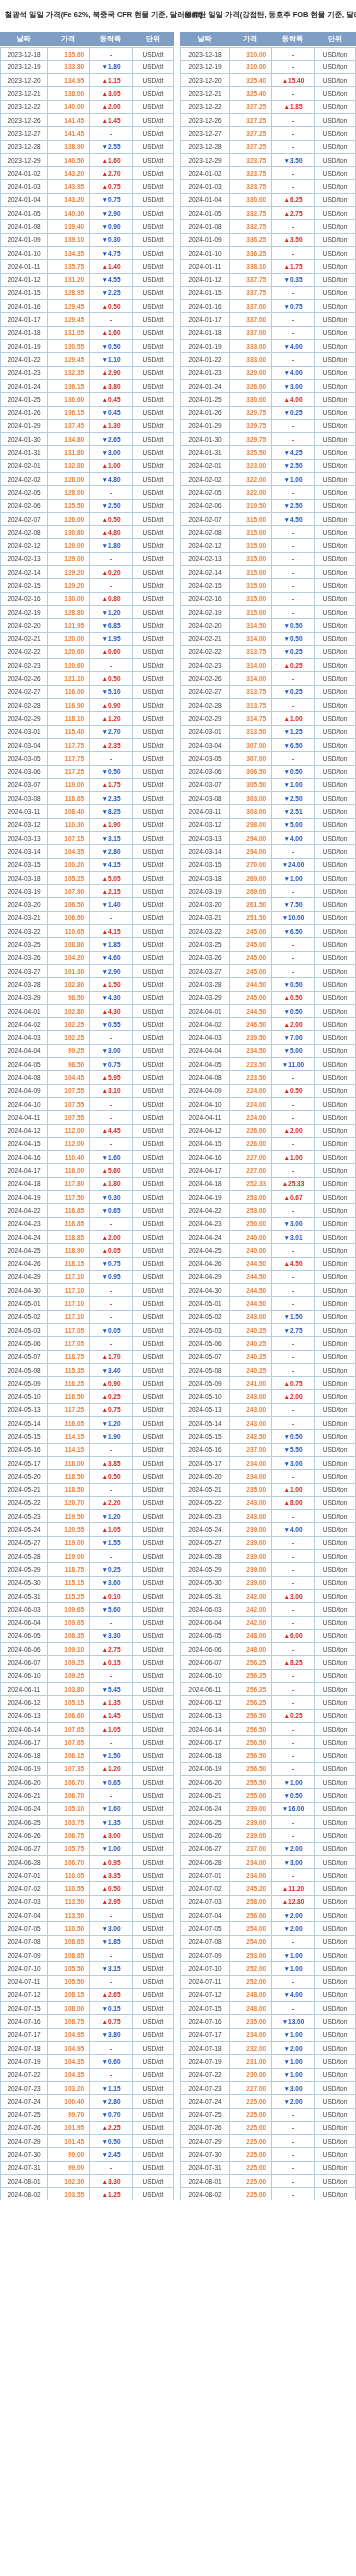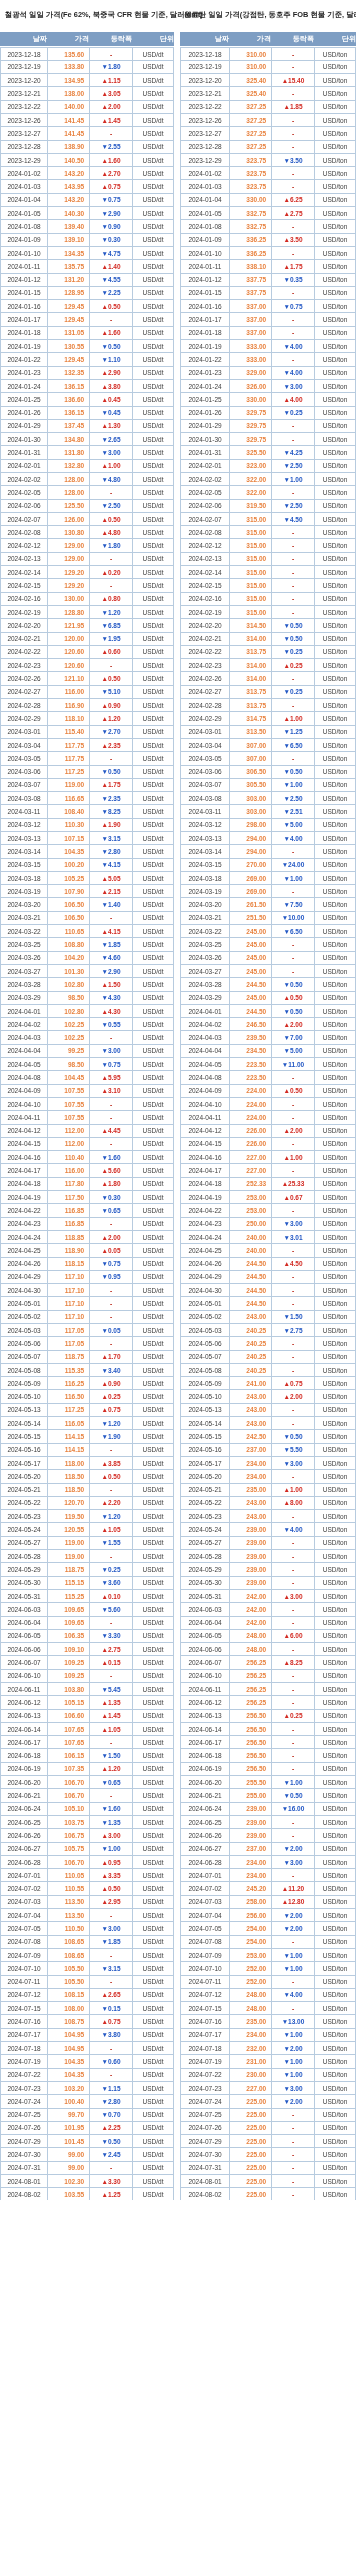--- a/index.html
+++ b/index.html
@@ -6,21 +6,21 @@
   .page{position:relative;width:357px;height:2200px;background:#fff;
         font-family:"Liberation Sans","DejaVu Sans",sans-serif;overflow:hidden;}
   .tbl-title{position:absolute;top:9.5px;font-size:7.4px;font-weight:bold;color:#1f1f1f;white-space:nowrap;}
   .title-left{left:4.8px;}
   .title-right{left:184px;}
   .price-table{position:absolute;top:32px;}
   .t0{left:0;width:174px;}
   .t1{left:180px;width:176px;}
   .thead{display:flex;height:14.3px;background:#7e9ec3;color:#ffffff;font-size:7.1px;font-weight:bold;
          align-items:center;margin-bottom:1.2px;}
-  .th{text-align:right;}
+  .th{text-align:center;}
   .tbody{border:0.6px solid #b7cbdf;border-top:none;box-sizing:border-box;}
   .tbody .tr:first-child{border-top:0.6px solid #b7cbdf;}
   .tr{display:flex;height:13.3px;box-sizing:border-box;border-bottom:0.6px solid #b7cbdf;background:#fff;}
   .tr:last-child{border-bottom:none;}
   .td{box-sizing:border-box;border-right:0.6px solid #b7cbdf;display:flex;align-items:center;
       justify-content:center;font-size:6.5px;overflow:hidden;white-space:nowrap;}
   .td:last-child{border-right:none;}
   .td.date{color:#404040;}
   .td.price{color:#e8823f;font-weight:bold;justify-content:flex-end;padding-right:4.8px;}
   .td.chg{font-weight:bold;}

